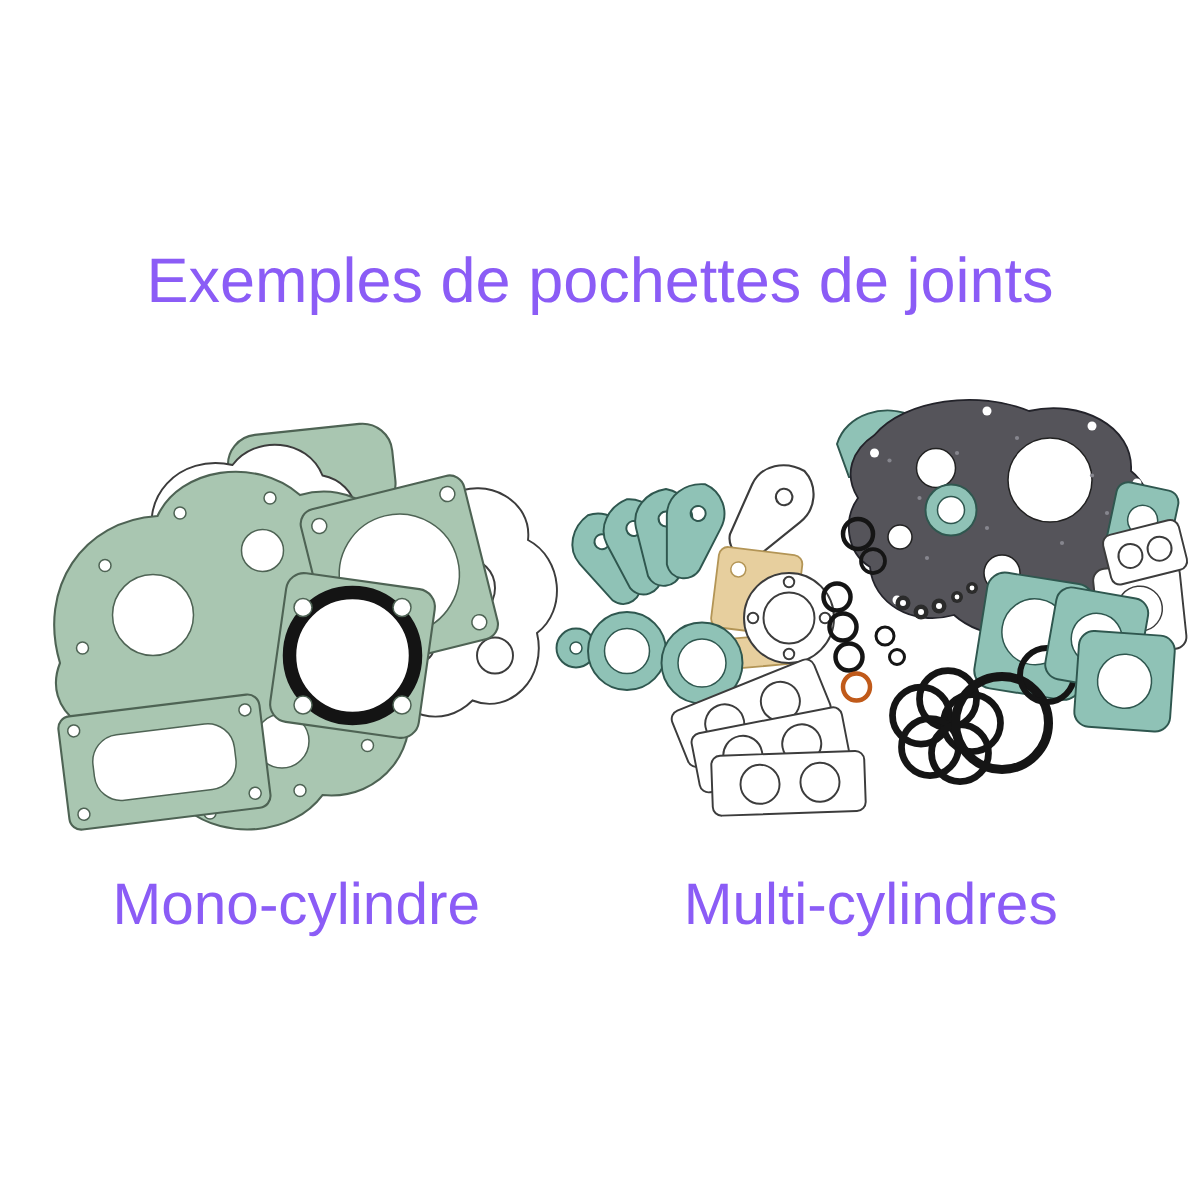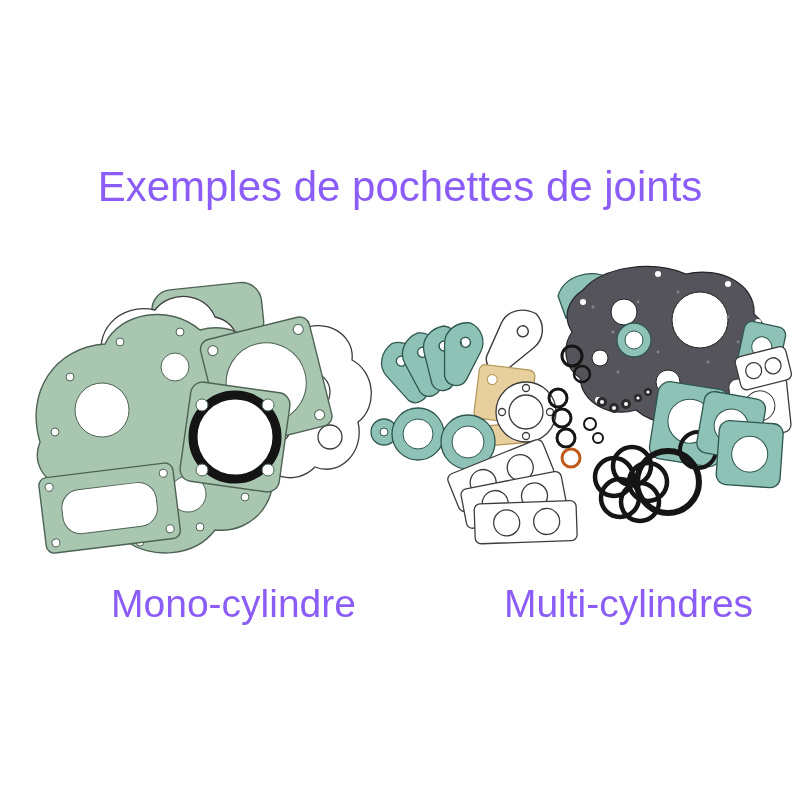--- a/index.html
+++ b/index.html
@@ -8,23 +8,23 @@
   }
   html,body{margin:0;padding:0;background:#ffffff;}
   .page{position:relative;width:800px;height:800px;background:#ffffff;
         font-family:"Liberation Sans",sans-serif;overflow:hidden;color:#8b5cf6;margin-top:24px;}
   .title{position:absolute;top:138px;left:0;width:800px;text-align:center;
          font-size:42px;font-weight:400;line-height:1.17;margin:0;}
   .kit{position:absolute;}
   .kit-left{left:10px;top:248px;width:375px;height:305px;}
   .kit-right{left:368px;top:238px;width:425px;height:300px;}
   .kit svg{display:block;width:100%;height:100%;}
-  .caption{position:absolute;top:558px;font-size:39px;font-weight:400;text-align:center;padding-left:36px;}
+  .caption{position:absolute;top:558px;font-size:39px;font-weight:400;text-align:center;}
   .caption-left{left:0;width:395px;}
-  .caption-right{left:385px;width:415px;}
+  .caption-right{left:373px;width:415px;}
 
   
   .g    {fill:var(--sage);stroke:var(--edge);stroke-width:1.4;}
   .gt   {fill:var(--teal);stroke:#2f574f;stroke-width:1.3;}
   .wh   {fill:#ffffff;stroke:#3c3c3c;stroke-width:1.3;}
   .hole {fill:#ffffff;stroke:var(--edge);stroke-width:1;}
   .holet{fill:#ffffff;stroke:#2f574f;stroke-width:1;}
   .dark {fill:var(--darkg);stroke:#23232a;stroke-width:1.2;}
   .tan  {fill:var(--tan);stroke:#b39556;stroke-width:1.2;}
   .oring{fill:none;stroke:var(--oring);}

